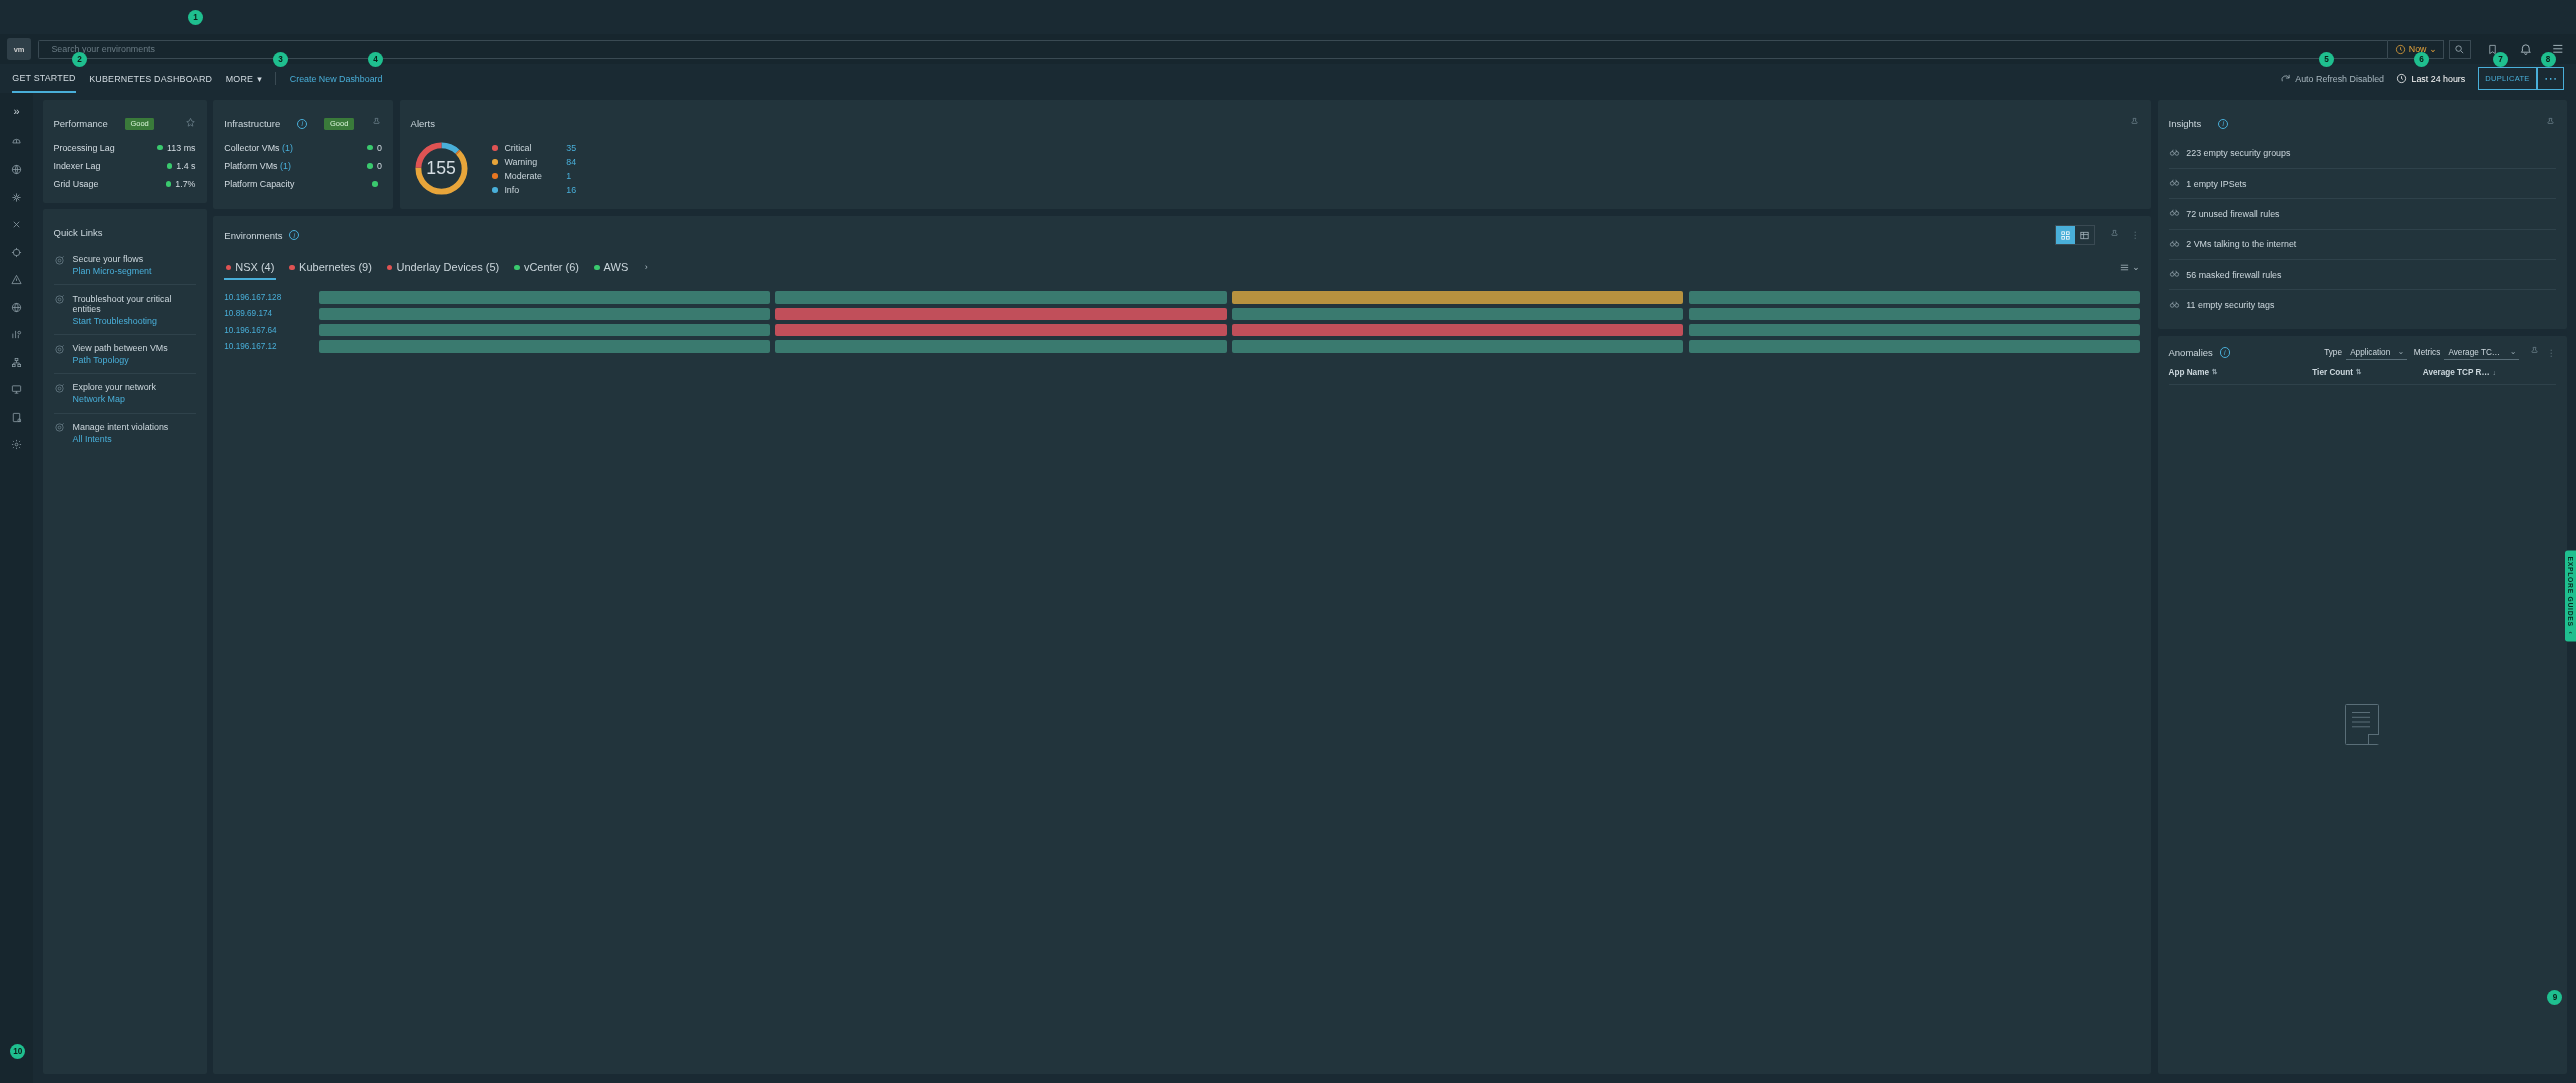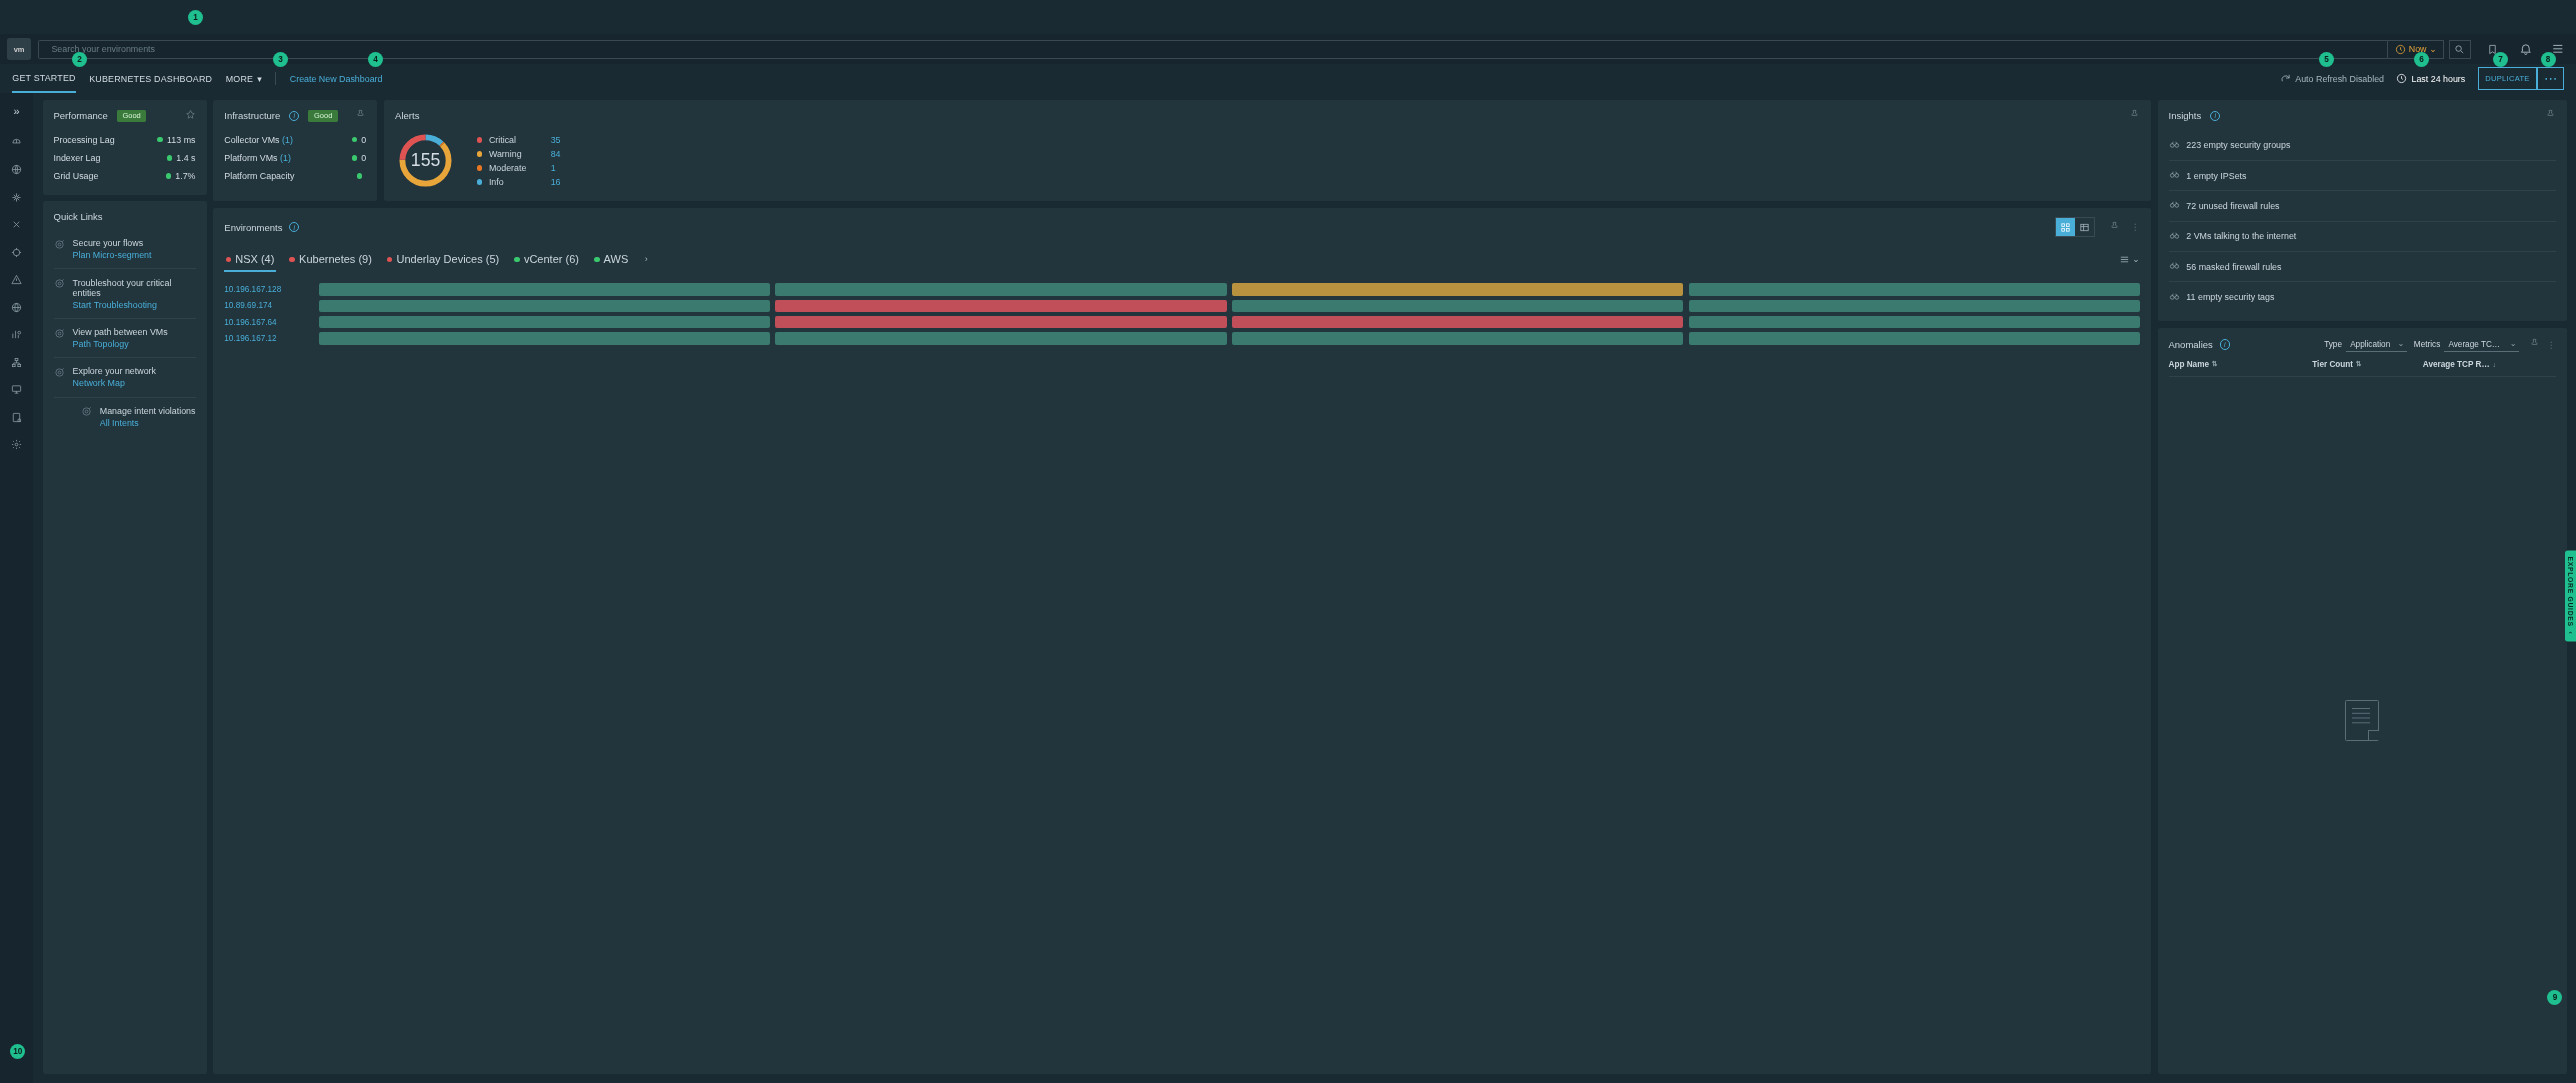--- a/index.html
+++ b/index.html
@@ -37,21 +37,21 @@
 
 
 .body { display:flex; flex:1; overflow:hidden;}
 .leftnav { width:33px; background:#17262e; display:flex; flex-direction:column; align-items:center; padding-top:6.8px; gap:5.5px;}
 .leftnav .nav-icon { width:22px; height:22px; display:flex; align-items:center; justify-content:center; color:#8fa0a9; font-size:11.6px; cursor:pointer;}
 .leftnav .expand-icon { margin-bottom:4.1px; font-size:11px; color:#c9d4da;}
 
 .main { flex:1; padding:6.8px 9.5px 9.5px 9.5px; display:grid; grid-template-columns: 164px 1fr 1fr; grid-template-rows: auto 1fr; gap:6.8px; overflow:hidden;}
 
 .card { background:#22343c; border-radius:2px; padding:9.5px 11px; position:relative;}
-.card-header { display:flex; align-items:center; gap:9px; margin-bottom:8.2px;}
+.card-header { display:flex; align-items:center; gap:17px; margin-bottom:8.2px;margin-top:8px;}
 .card-title { color:#cdd8de; font-size:9.5px;}
 .badge-good { background:#3a7a3a; color:#d9f5d9; font-size:7.5px; padding:1.4px 5.5px; border-radius:1.4px;}
 .pin-icon { margin-left:auto; color:#6a7e88; cursor:pointer; font-size:11px;}
 .info-icon { width:10.2px; height:10.2px; border:1px solid #49afd9; border-radius:50%; display:inline-flex; align-items:center; justify-content:center; font-size:6.8px; color:#49afd9; font-style:italic;}
 
 .metric-row { display:flex; justify-content:space-between; align-items:center; padding:4.1px 0; font-size:8.9px;}
 .metric-val { display:flex; align-items:center; gap:4.1px;}
 .dot { width:5.5px; height:5.5px; border-radius:50%; display:inline-block;}
 .dot.green { background:#3ac96e;}
 .count-link { color:#49afd9;}
@@ -69,21 +69,21 @@
 .donut { position:relative; width:61px; height:61px;}
 .donut svg { transform:rotate(-90deg);}
 .donut-center { position:absolute; inset:0; display:flex; align-items:center; justify-content:center; font-size:17.7px; color:#d4dde3; font-weight:300;}
 .alert-legend { display:flex; flex-direction:column; gap:4.1px;}
 .alert-legend .lrow { display:flex; align-items:center; gap:6.8px; font-size:8.9px;}
 .alert-legend .lrow .lbl { width:55px; color:#cbd6dc;}
 .alert-legend .lrow .cnt { color:#49afd9; width:20.5px;}
 
 
 .qlink { display:flex; gap:6.8px; padding:8.2px 0; border-bottom:0.7px solid #2f424b;}
-.qlink:last-child{border-bottom:none;justify-content:flex-end;}
+.qlink:last-child{border-bottom:none;}
 .qlink-icon { width:12.3px; height:12.3px; color:#6a7e88; flex-shrink:0; margin-top:0.7px;}
 .qlink-title { color:#cdd8de; font-size:8.9px; margin-bottom:2px;}
 .qlink-link { color:#49afd9; font-size:8.9px;}
 
 
 .env-card { flex:1; display:flex; flex-direction:column;}
 .env-header { display:flex; align-items:center; gap:6.8px;}
 .view-toggle { display:flex; margin-left:auto; border:0.7px solid #3a4a53;}
 .view-toggle .vt { width:19px; height:17.7px; display:flex; align-items:center; justify-content:center; color:#a9b8c0;}
 .view-toggle .vt.active { background:#49afd9; color:#fff;}

